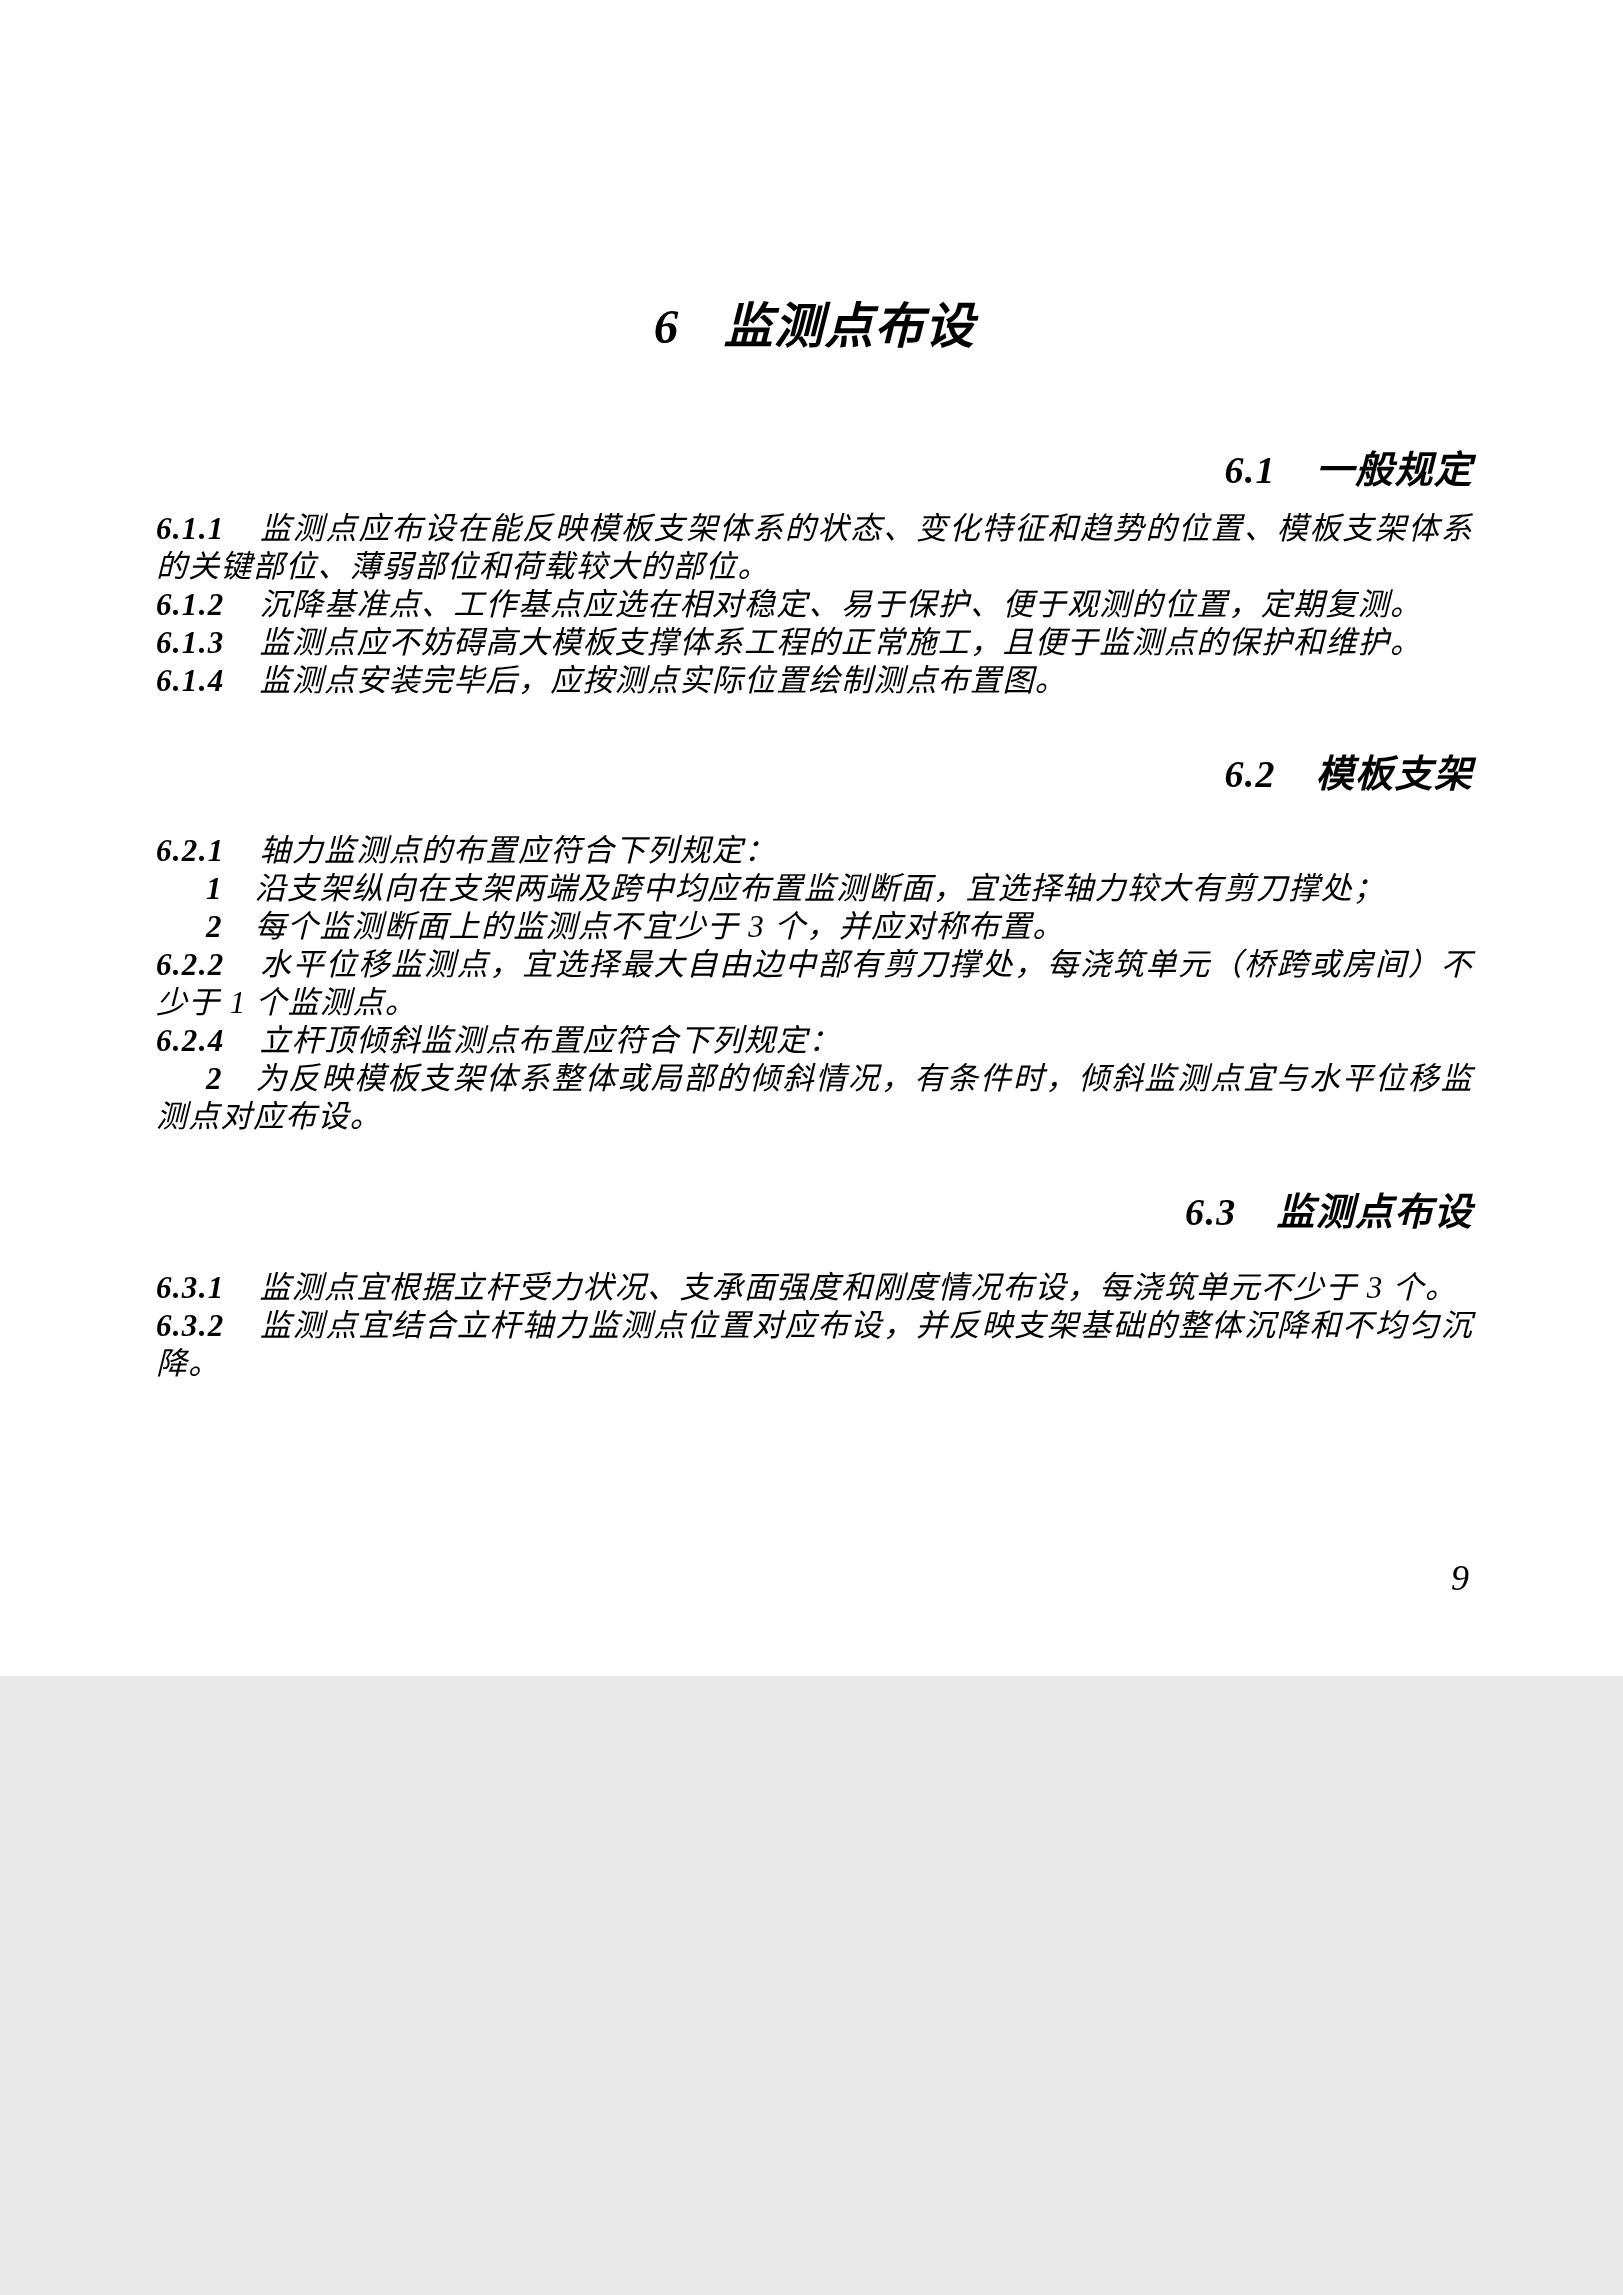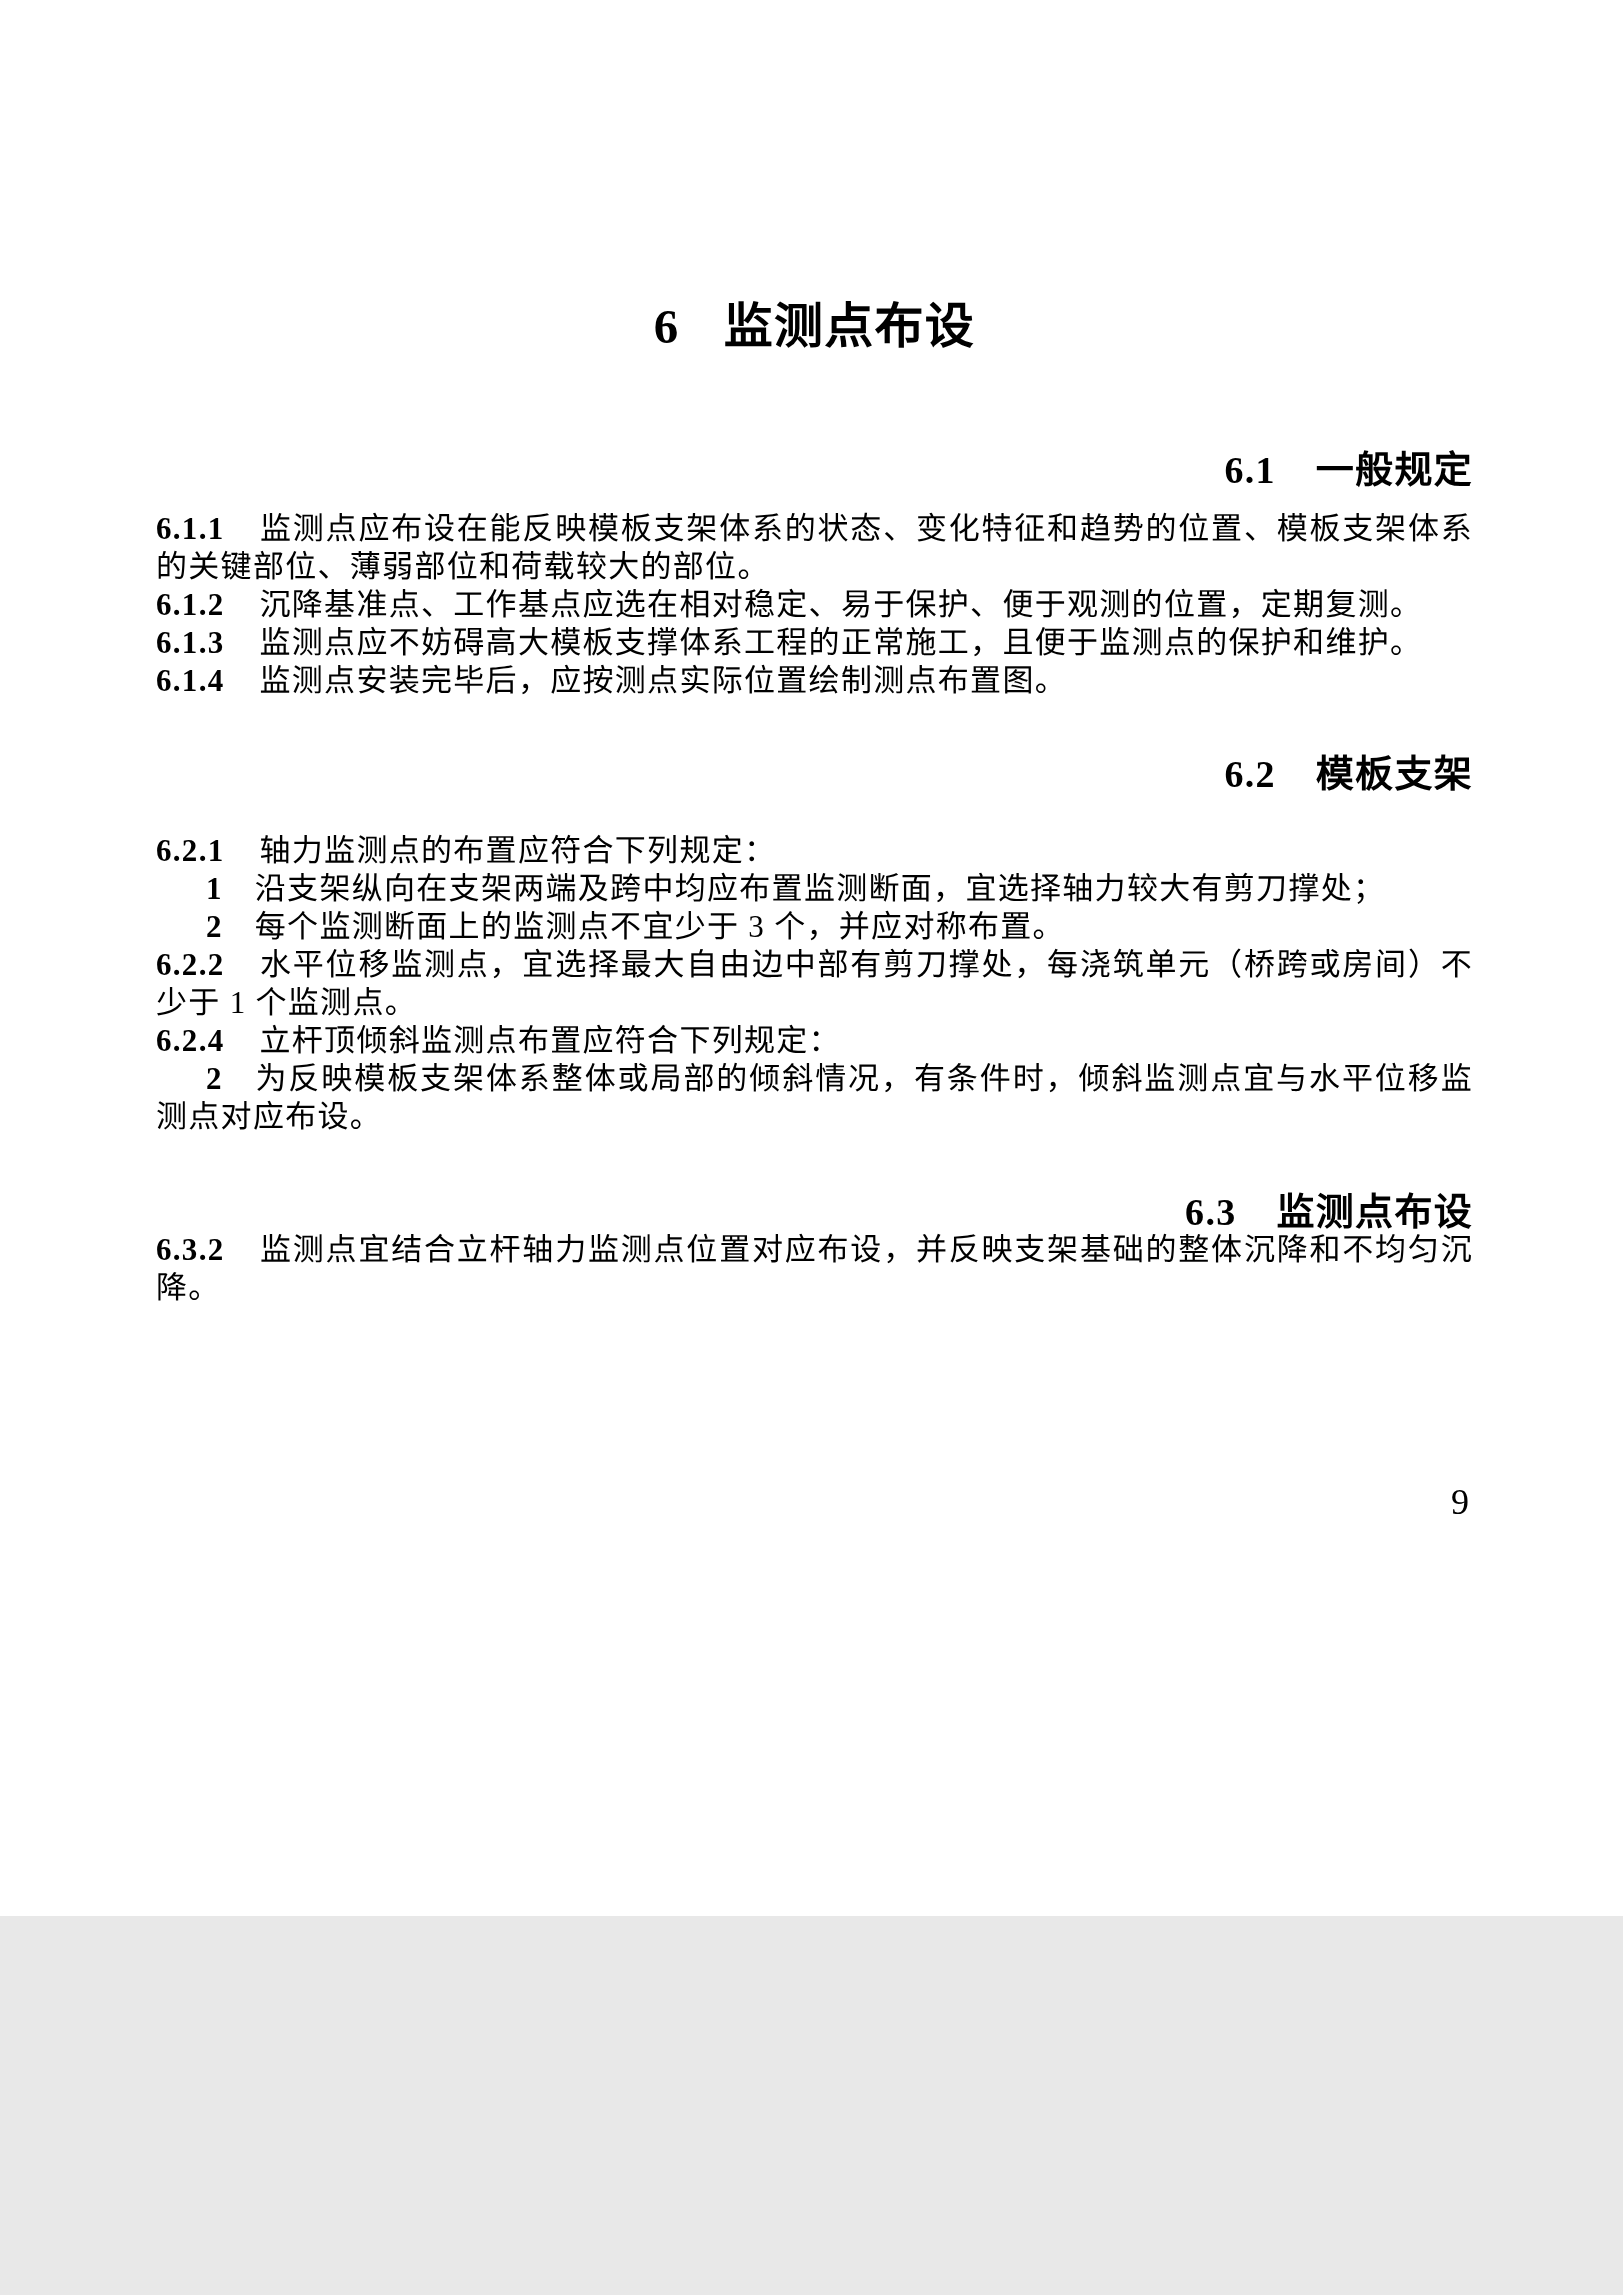--- a/index.html
+++ b/index.html
@@ -1,23 +1,24 @@
 <!DOCTYPE html>
 <html lang="zh-CN" style="font-size:10.4px"><head>
 <meta charset="utf-8">
 <style>
   html, body { margin: 0; padding: 0; background: #e8e8e8; }
   .page {
     position: relative;
     width: 1624px;
-    height: 1916px;
+    height: 1676px;
     background: #ffffff;
     color: #000000;
     font-family: "Liberation Serif", "DejaVu Serif", serif;
     overflow: hidden;
+    font-style: italic;
   }
   .content {
     margin-left: 156px;
     width: 1317px;
   }
   .chapter-heading {
     margin: 302px 0 0 0;
     font-size: 49px;
     line-height: 49px;
     font-weight: bold;
@@ -90,20 +91,21 @@
     <p class="clause"><b class="clause-label">6.2.2</b><span>水平位移监测点，宜选择最大自由边中部有剪刀撑处，每浇筑单元（桥跨或房间）不少于 1 个监测点。</span></p>
 
 
     <p class="clause"><b class="clause-label">6.2.4</b><span>立杆顶倾斜监测点布置应符合下列规定：</span></p>
 
 
     <p class="clause subclause"><b class="clause-label">2</b><span>为反映模板支架体系整体或局部的倾斜情况，有条件时，倾斜监测点宜与水平位移监测点对应布设。</span></p>
 
     <h2 class="section-heading" id="sec-6-3"><span class="sec-num">6.3</span><span>监测点布设</span></h2>
 
+    <p class="clause" id="clause-6-3-1"><b class="clause-label">6.3.1</b><span>监测点宜根据立杆受力状况、支承面强度和刚度情况布设，每浇筑单元不少于 3 个。</span></p>
 
     <p class="clause"><b class="clause-label">6.3.2</b><span>监测点宜结合立杆轴力监测点位置对应布设，并反映支架基础的整体沉降和不均匀沉降。</span></p>
 
     <div class="page-number">9</div>
 
   </div>
 </div>
 
 
 </body></html>

